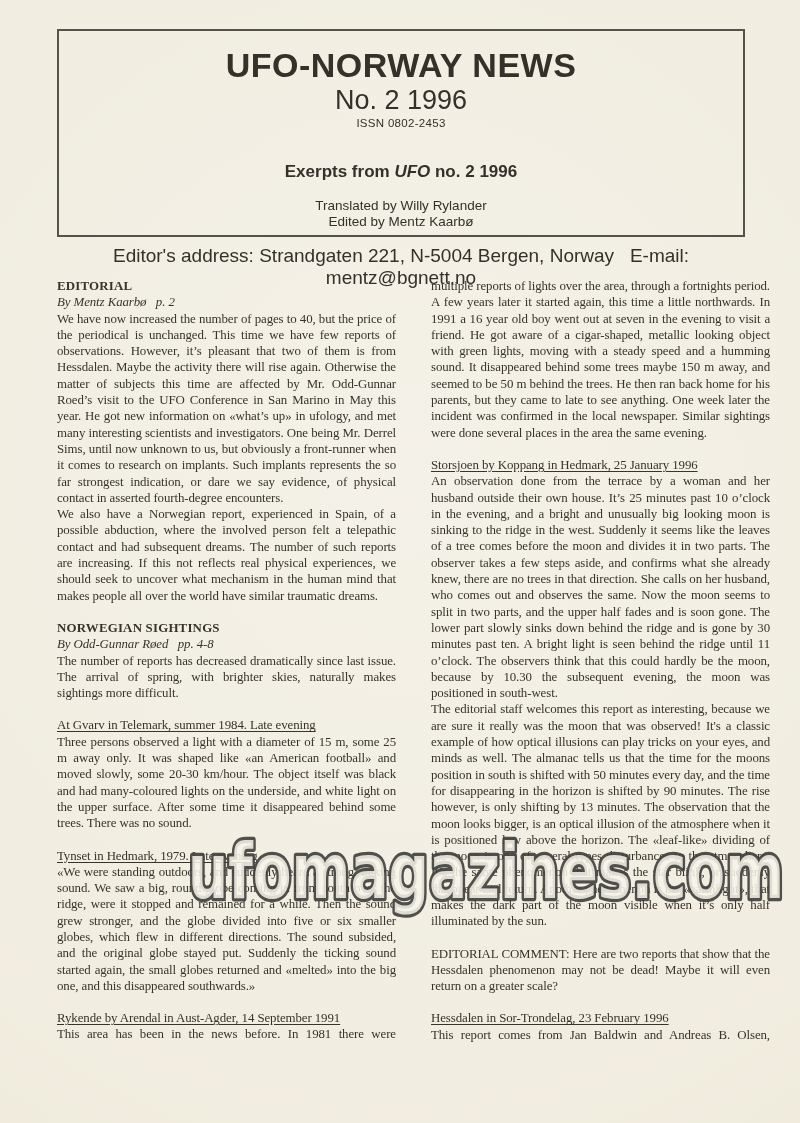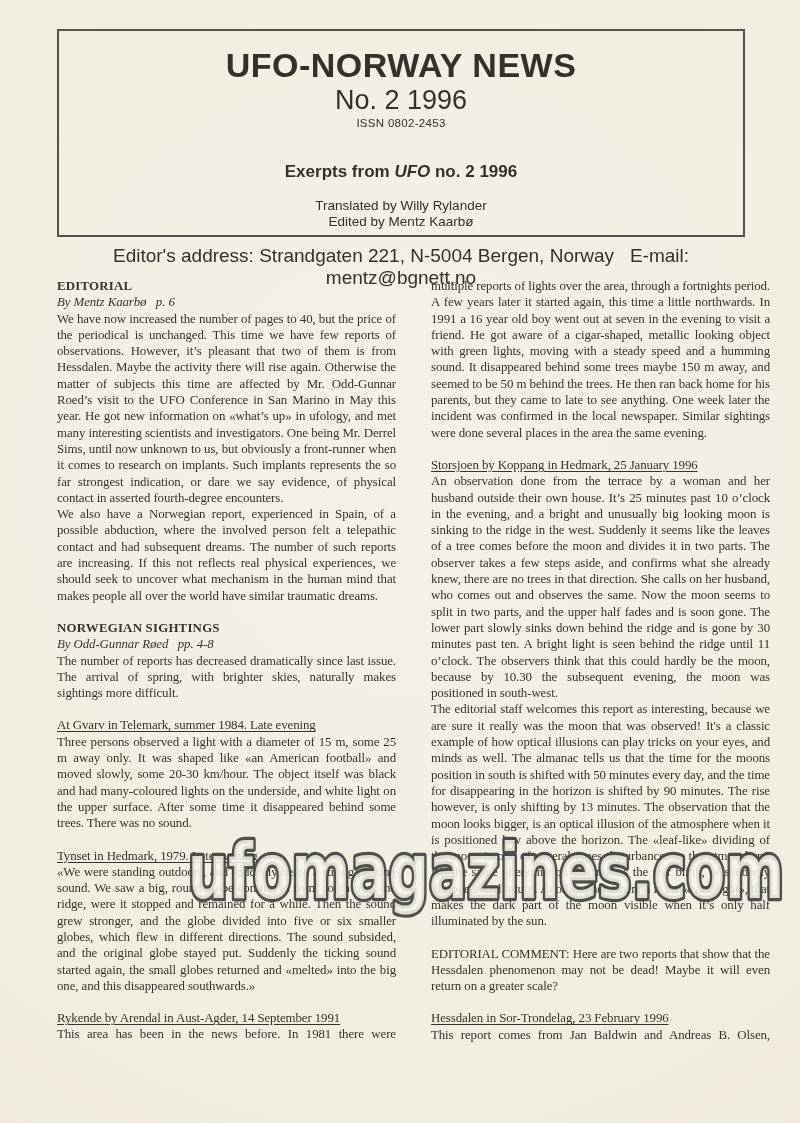--- a/index.html
+++ b/index.html
@@ -64,21 +64,21 @@
     <div class="excerpt"><span>Exerpts from </span><span class="mag-name">UFO</span><span> no. 2 1996</span></div>
     <div class="credits">
       <div>Translated by Willy Rylander</div>
       <div>Edited by Mentz Kaarbø</div>
     </div>
     <div class="address">Editor's address: Strandgaten 221, N-5004 Bergen, Norway   E-mail: mentz@bgnett.no</div>
   </div>
 
   <div class="col col-left" id="col-left">
       <div class="blk heading">EDITORIAL</div>
-      <div class="blk byline">By Mentz Kaarbø   p. 6</div>
+      <div class="blk byline">By Mentz Kaarbø   p. 2</div>
       <div class="blk para">We have now increased the number of pages to 40, but the price of the periodical is unchanged. This time we have few reports of observations. However, it’s pleasant that two of them is from Hessdalen. Maybe the activity there will rise again. Otherwise the matter of subjects this time are affected by Mr. Odd-Gunnar Roed’s visit to the UFO Conference in San Marino in May this year. He got new information on «what’s up» in ufology, and met many interesting scientists and investigators. One being Mr. Derrel Sims, until now unknown to us, but obviously a front-runner when it comes to research on implants. Such implants represents the so far strongest indication, or dare we say evidence, of physical contact in asserted fourth-degree encounters.</div>
       <div class="blk para">We also have a Norwegian report, experienced in Spain, of a possible abduction, where the involved person felt a telepathic contact and had subsequent dreams. The number of such reports are increasing. If this not reflects real physical experiences, we should seek to uncover what mechanism in the human mind that makes people all over the world have similar traumatic dreams.</div>
       <div class="blk heading spaced">NORWEGIAN SIGHTINGS</div>
       <div class="blk byline">By Odd-Gunnar Røed   pp. 4-8</div>
       <div class="blk para">The number of reports has decreased dramatically since last issue. The arrival of spring, with brighter skies, naturally makes sightings more difficult.</div>
       <div class="blk subhead spaced">At Gvarv in Telemark, summer 1984. Late evening</div>
       <div class="blk para">Three persons observed a light with a diameter of 15 m, some 25 m away only. It was shaped like «an American football» and moved slowly, some 20-30 km/hour. The object itself was black and had many-coloured lights on the underside, and white light on the upper surface. After some time it disappeared behind some trees. There was no sound.</div>
       <div class="blk subhead spaced">Tynset in Hedmark, 1979. Late evening</div>
       <div class="blk para">«We were standing outdoors, and suddenly heard a strong, ticking sound. We saw a big, round globe coming in from south over the ridge, were it stopped and remained for a while. Then the sound grew stronger, and the globe divided into five or six smaller globes, which flew in different directions. The sound subsided, and the original globe stayed put. Suddenly the ticking sound started again, the small globes returned and «melted» into the big one, and this disappeared southwards.»</div>
       <div class="blk subhead spaced">Rykende by Arendal in Aust-Agder, 14 September 1991</div>

